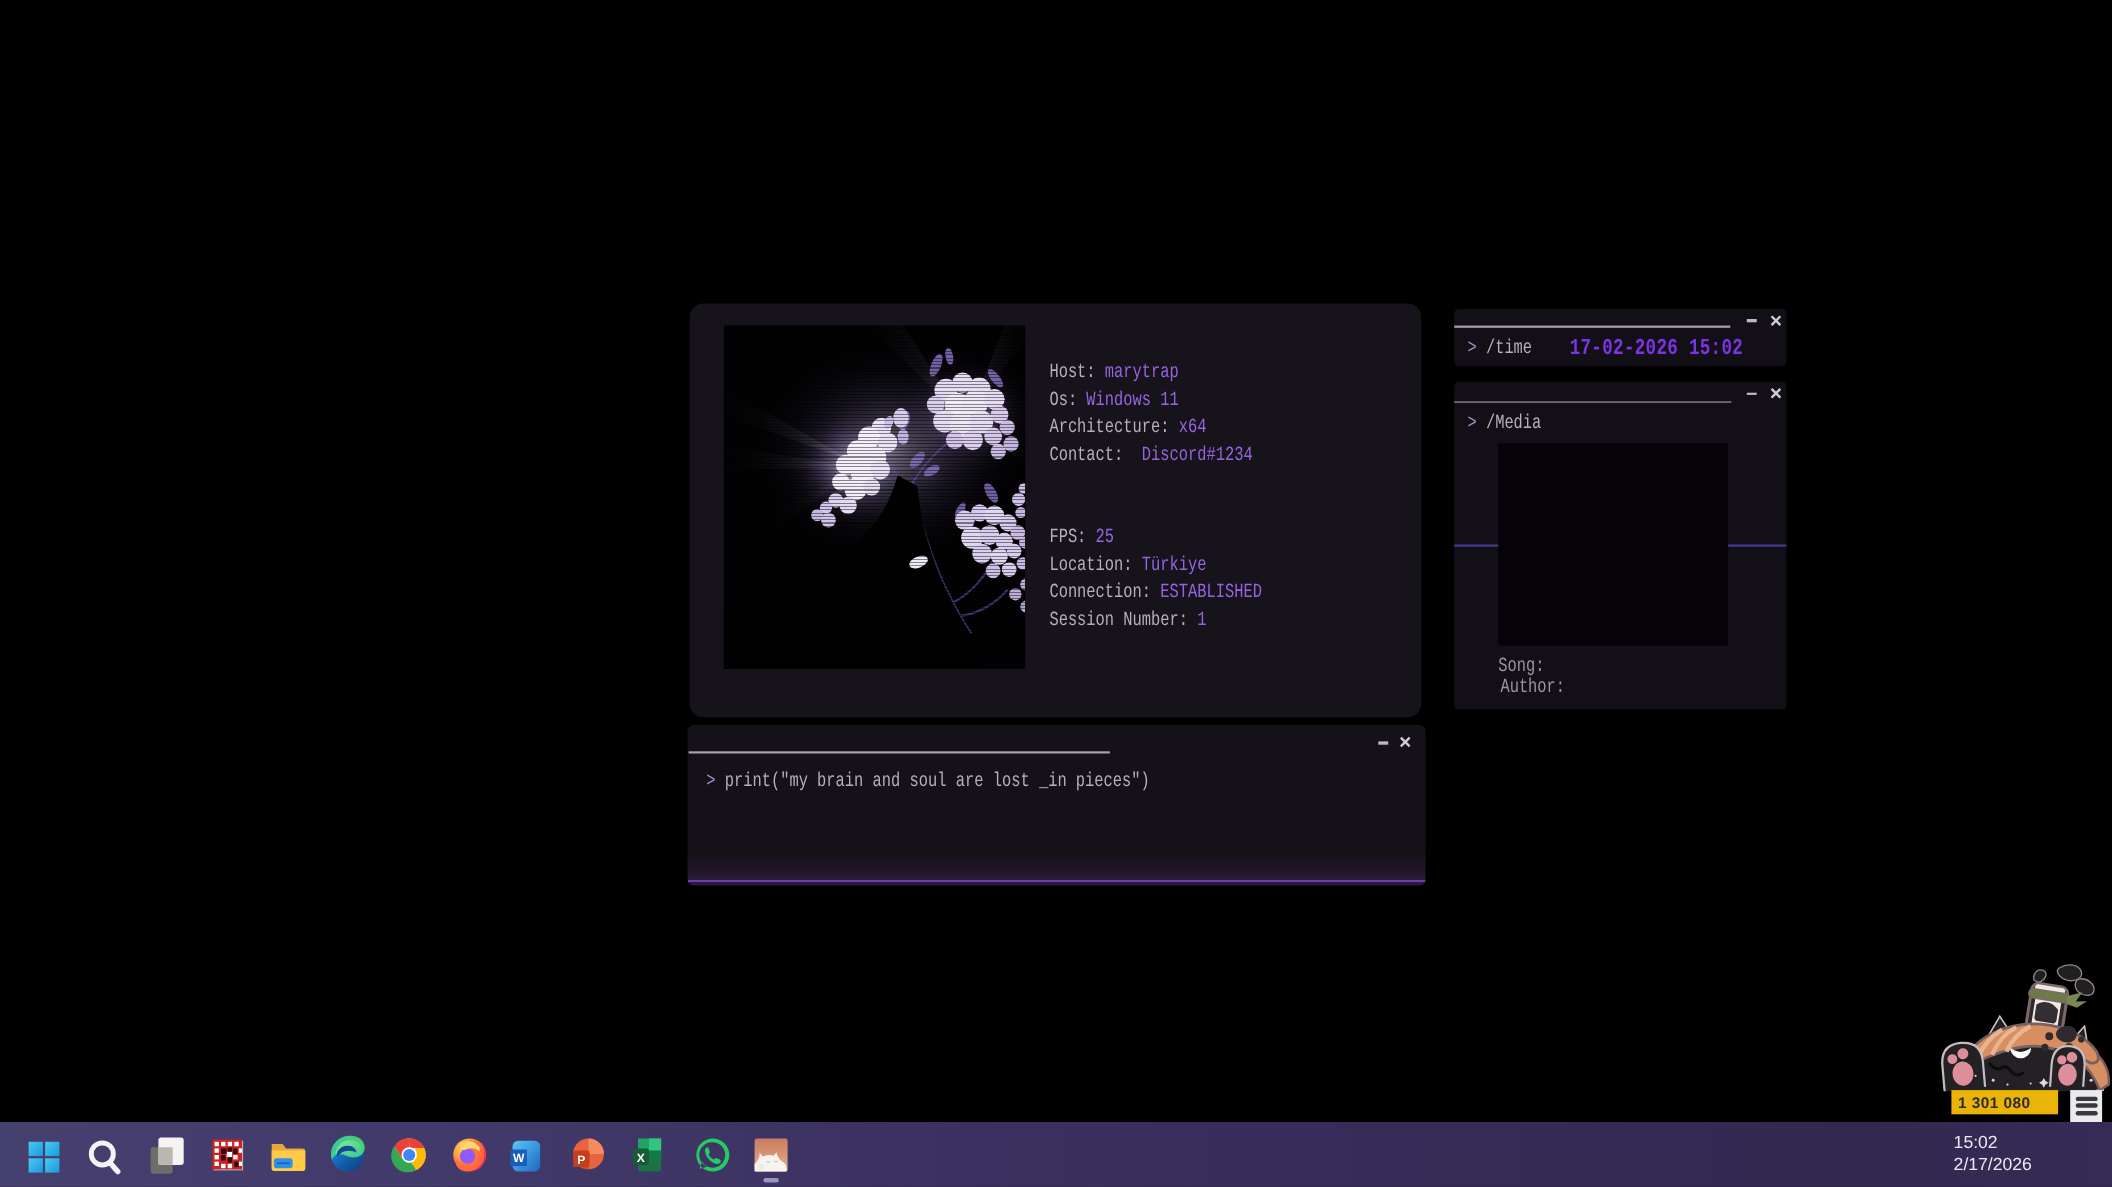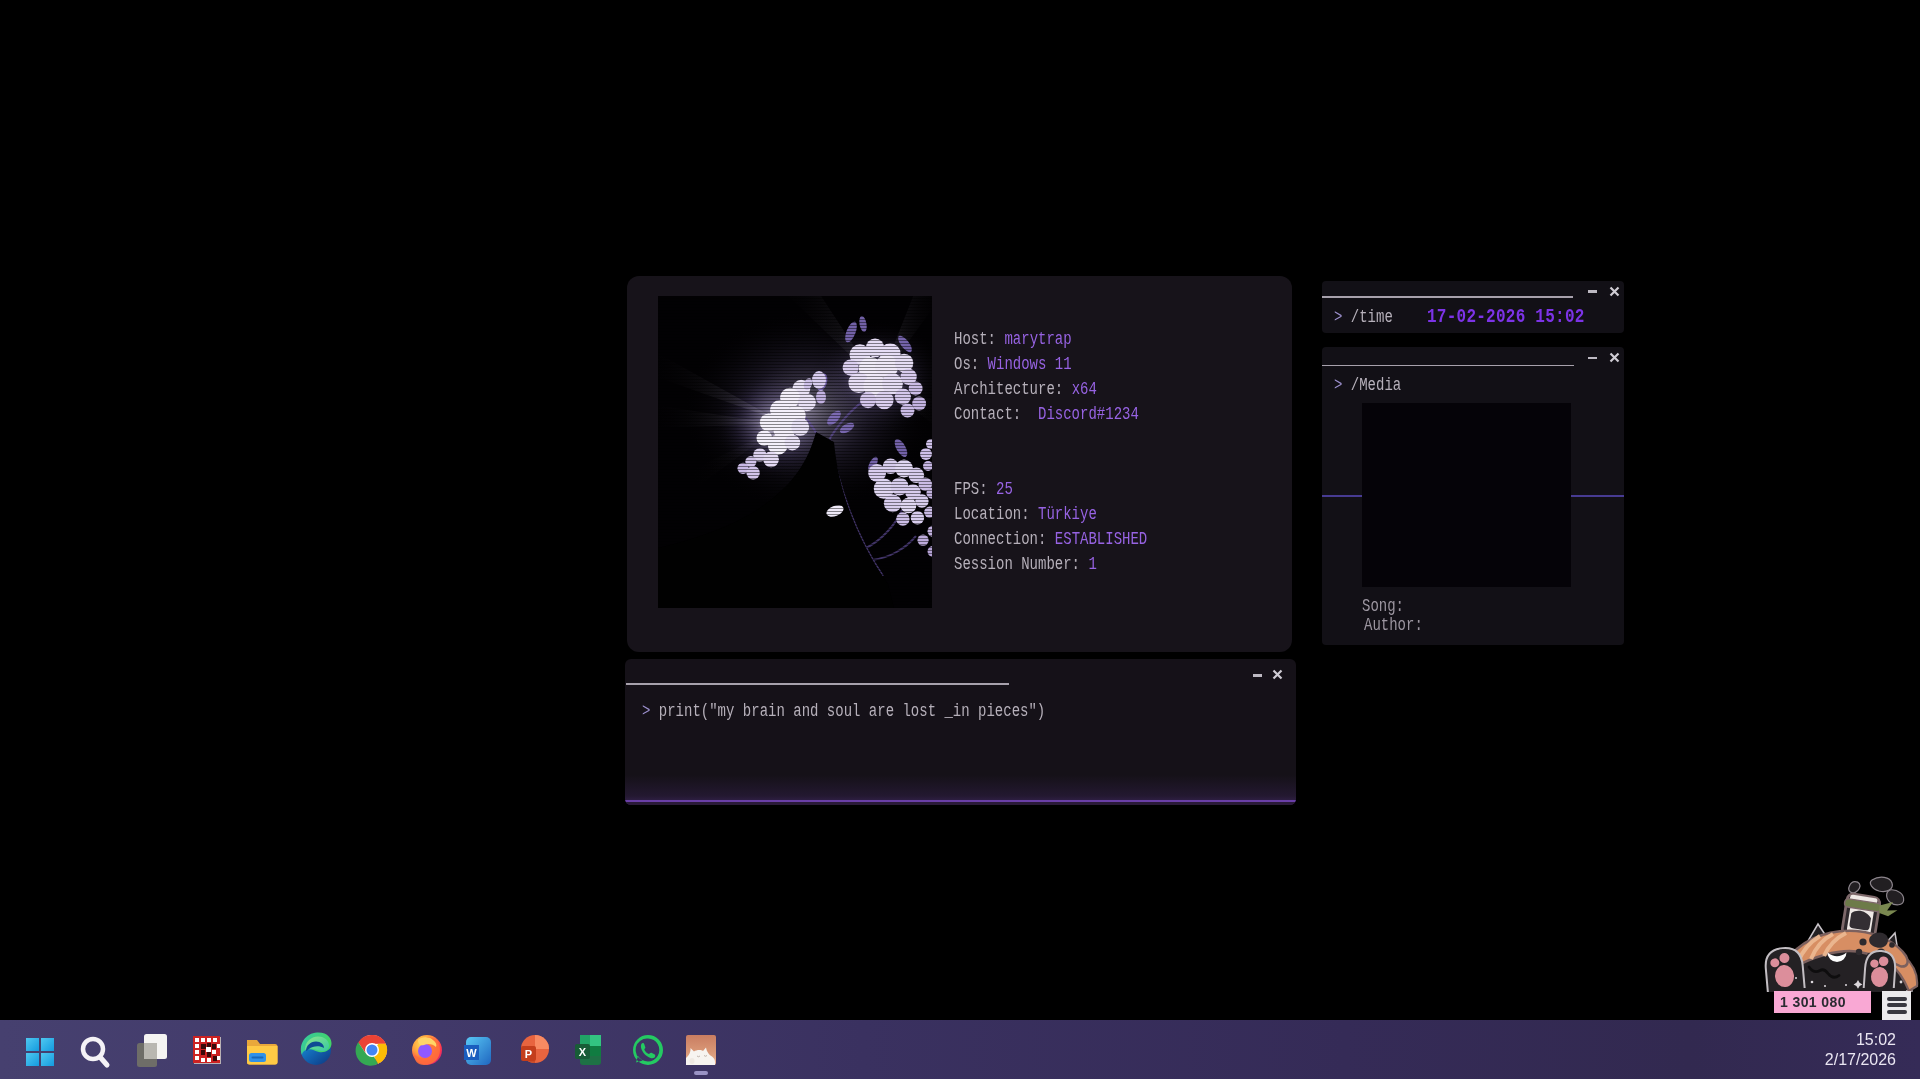--- a/index.html
+++ b/index.html
@@ -260,21 +260,21 @@
   <g fill="#dcd8dc">
     <circle cx="50" cy="110" r="1.3"></circle>
     <circle cx="63" cy="114" r="1"></circle>
     <path d="M96,108 l1.6,2.8 2.8,1.6 -2.8,1.6 -1.6,2.8 -1.6,-2.8 -2.8,-1.6 2.8,-1.6 Z"></path>
     <circle cx="139" cy="110" r="1.4"></circle>
     <circle cx="34" cy="106" r="1"></circle>
     <circle cx="84" cy="113" r="1"></circle>
   </g>
 </svg>
 
-<div style="position:absolute; left:1774px; top:991px; width:97px; height:22px; background:#f9a8d4; display:flex; align-items:center; font-family:'Liberation Sans',sans-serif; font-weight:bold; font-size:14px; color:#2b2b31; letter-spacing:0.4px; padding-left:6px;">1 301 080</div>
+<div style="position:absolute; left:1774px; top:991px; width:97px; height:22px; background:#eab308; display:flex; align-items:center; font-family:'Liberation Sans',sans-serif; font-weight:bold; font-size:14px; color:#2b2b31; letter-spacing:0.4px; padding-left:6px;">1 301 080</div>
 <div style="position:absolute; left:1882px; top:991px; width:29px; height:29.5px; background:#ebeaec;">
   <div style="position:absolute; left:4.5px; top:5.5px; width:20px; height:4.3px; background:#383840; border-radius:2.2px;"></div>
   <div style="position:absolute; left:4.5px; top:12.2px; width:20px; height:4.3px; background:#383840; border-radius:2.2px;"></div>
   <div style="position:absolute; left:4.5px; top:18.9px; width:20px; height:4.3px; background:#383840; border-radius:2.2px;"></div>
 </div>
 
 <div id="taskbar" style="position:absolute; left:0; top:1020px; width:1920px; height:59px; background:linear-gradient(90deg,#46406f 0%,#423a6a 20%,#3a3160 45%,#352b57 70%,#322950 88%,#352b57 100%);">
 </div>
 <svg style="position:absolute; left:0; top:1020px;" width="760" height="59" viewBox="0 0 760 59">
   <defs>
@@ -426,13 +426,13 @@
       </linearGradient>
     </defs>
     <rect x="686" y="15" width="30" height="30" rx="2" fill="url(#catapp)"></rect>
     <path d="M686,38 C689,36 691,31 690.5,28 L694,31.5 C696,30 701,29.5 703,31 L706,27.5 C706.5,31 709,35 712,36.5 C714,38 715,40 715,42 L715,45 L686,45 Z" fill="#f7f4f0"></path>
     <path d="M697,36 q1.5,1.5 3,0 M704,35.5 q1.5,1.5 3,0" stroke="#b9aea6" stroke-width="0.9" fill="none"></path>
     <ellipse cx="692" cy="41" rx="2.5" ry="3" fill="#efe9e2"></ellipse>
     <rect x="694" y="51" width="14" height="4" rx="2" fill="#9a93c5"></rect>
   </g>
 </svg>
 
-<div style="position:absolute; top:1030px; left:1776px; width:120px; text-align:right; font-family:'Liberation Sans',sans-serif; font-size:16px; color:#eae6f2; line-height:20px;">15:02<br>2/17/2026</div>
+<div style="position:absolute; top:1030px; left:1776px; width:120px; font-family:'Liberation Sans',sans-serif; font-size:16px; color:#eae6f2; line-height:20px;">15:02<br>2/17/2026</div>
 
 </body></html>

